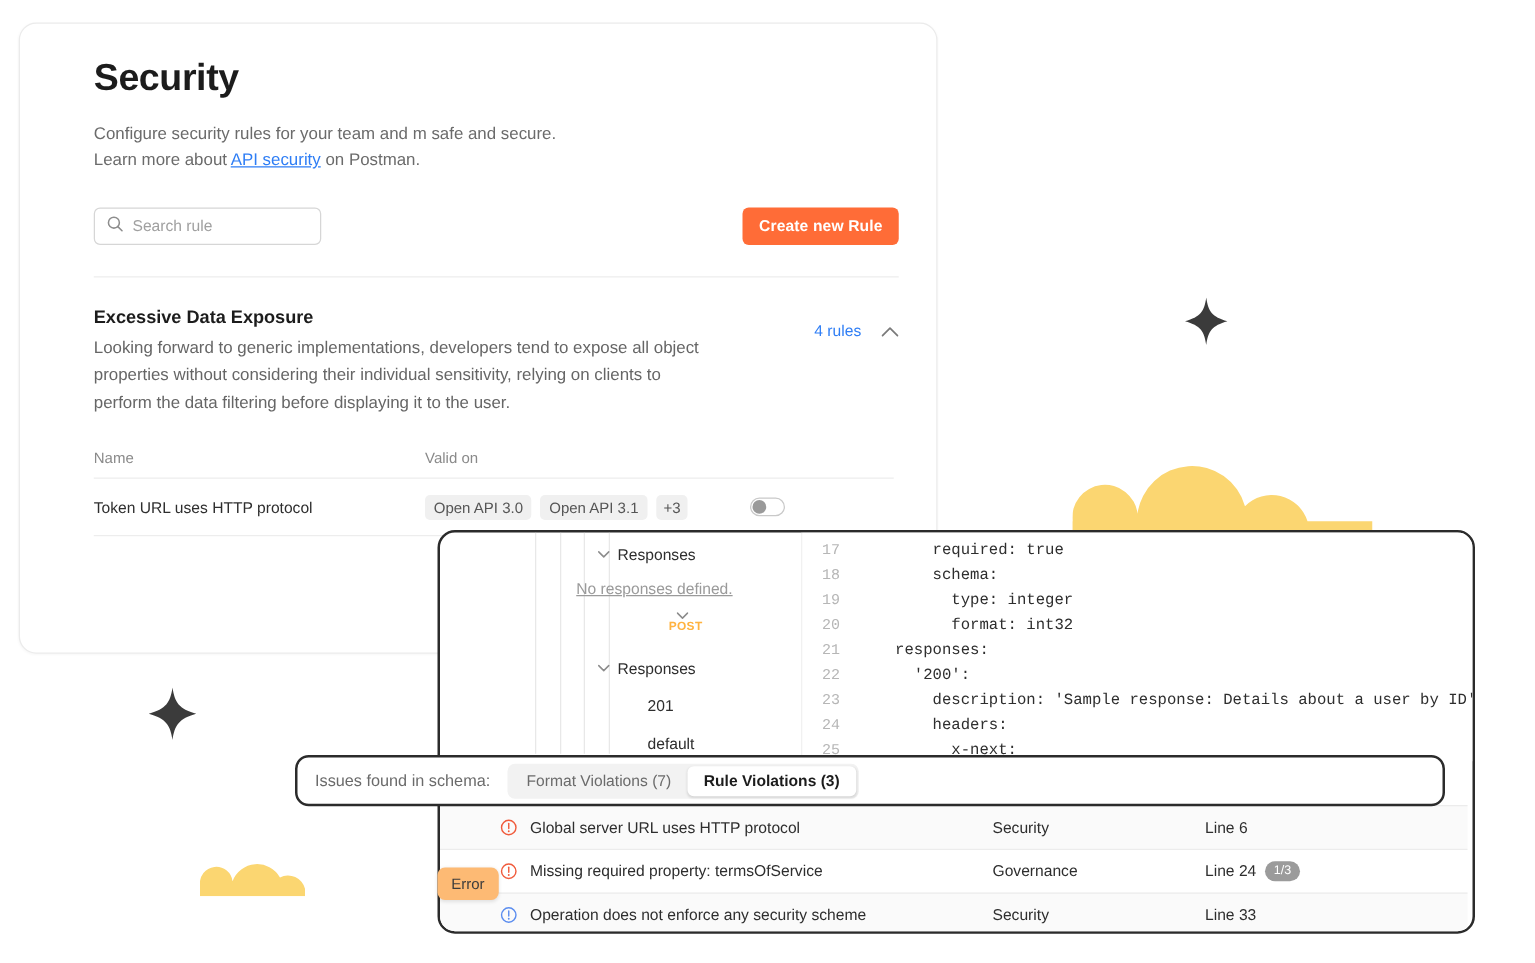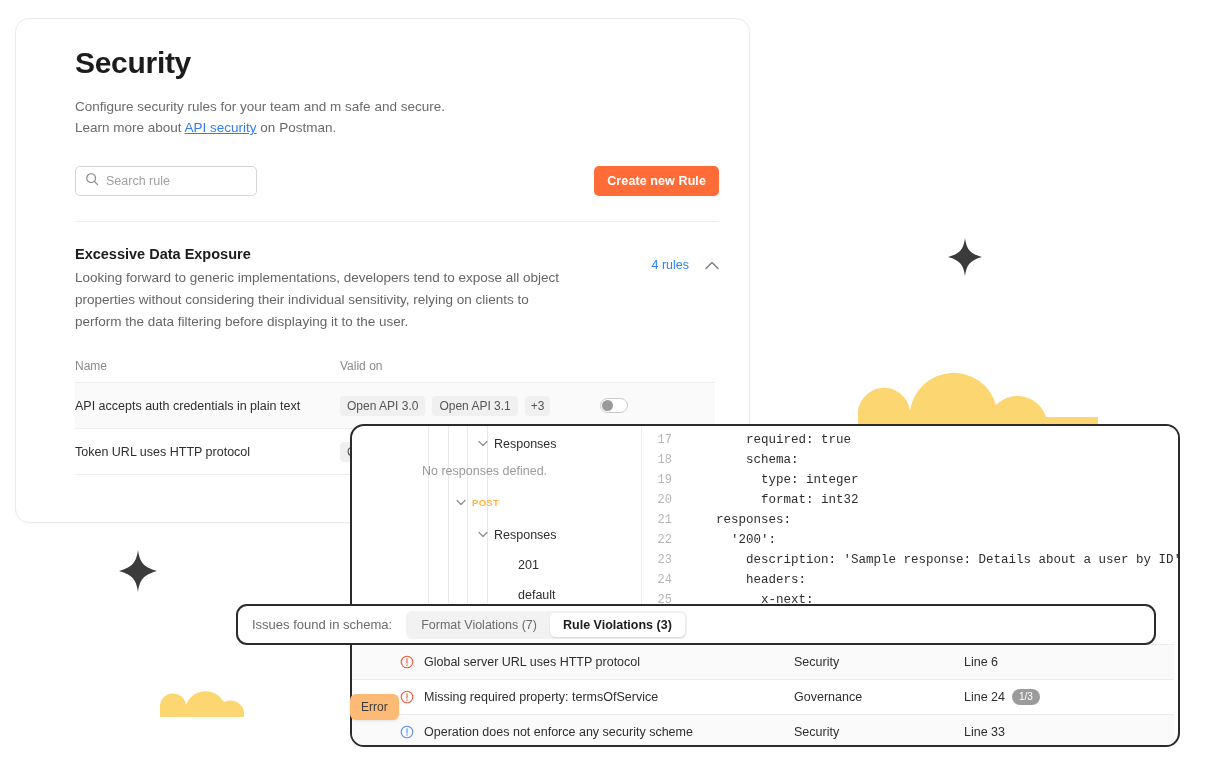--- a/index.html
+++ b/index.html
@@ -265,31 +265,20 @@
           </span>
         </div>
       </div>
 
       <div class="tbl">
         <div class="tbl-head">
           <div class="th name">Name</div>
           <div class="th valid">Valid on</div>
         </div>
 
-        <div class="tbl-row alt">
-          <div class="td name">API accepts auth credentials in plain text</div>
-          <div class="td valid">
-            <span class="pill">Open API 3.0</span>
-            <span class="pill">Open API 3.1</span>
-            <span class="pill plus">+3</span>
-          </div>
-          <div class="toggle">
-              <span class="knob"></span>
-            </div>
-        </div>
 
         <div class="tbl-row">
           <div class="td name">Token URL uses HTTP protocol</div>
           <div class="td valid">
             <span class="pill">Open API 3.0</span>
             <span class="pill">Open API 3.1</span>
             <span class="pill plus">+3</span>
           </div>
           <div class="toggle">
               <span class="knob"></span>
@@ -314,25 +303,25 @@
 
         <div class="tnode" style="padding-left:126px;">
           <span class="tchev">
               <svg width="10" height="7" viewBox="0 0 10 7">
                 <polyline points="1,1.5 5,5.5 9,1.5" fill="none" stroke="#8c8c8c" stroke-width="1.2" stroke-linecap="round" stroke-linejoin="round"></polyline>
               </svg>
             </span>
           <span>Responses</span>
         </div>
 
-        <div class="tnode muted" style="padding-left:70px;">
+        <div class="tnode muted" style="padding-left:109px;text-decoration:underline;">
           <span>No responses defined.</span>
         </div>
 
-        <div class="tnode" style="padding-left:104px; margin-top:5px;">
+        <div class="tnode" style="padding-left:104px; margin-top:5px;flex-direction:column;">
           <span class="tchev">
               <svg width="10" height="7" viewBox="0 0 10 7">
                 <polyline points="1,1.5 5,5.5 9,1.5" fill="none" stroke="#8c8c8c" stroke-width="1.2" stroke-linecap="round" stroke-linejoin="round"></polyline>
               </svg>
             </span>
           <span class="method-post">POST</span>
         </div>
 
         <div class="tnode" style="padding-left:126px; margin-top:5px;">
           <span class="tchev">

